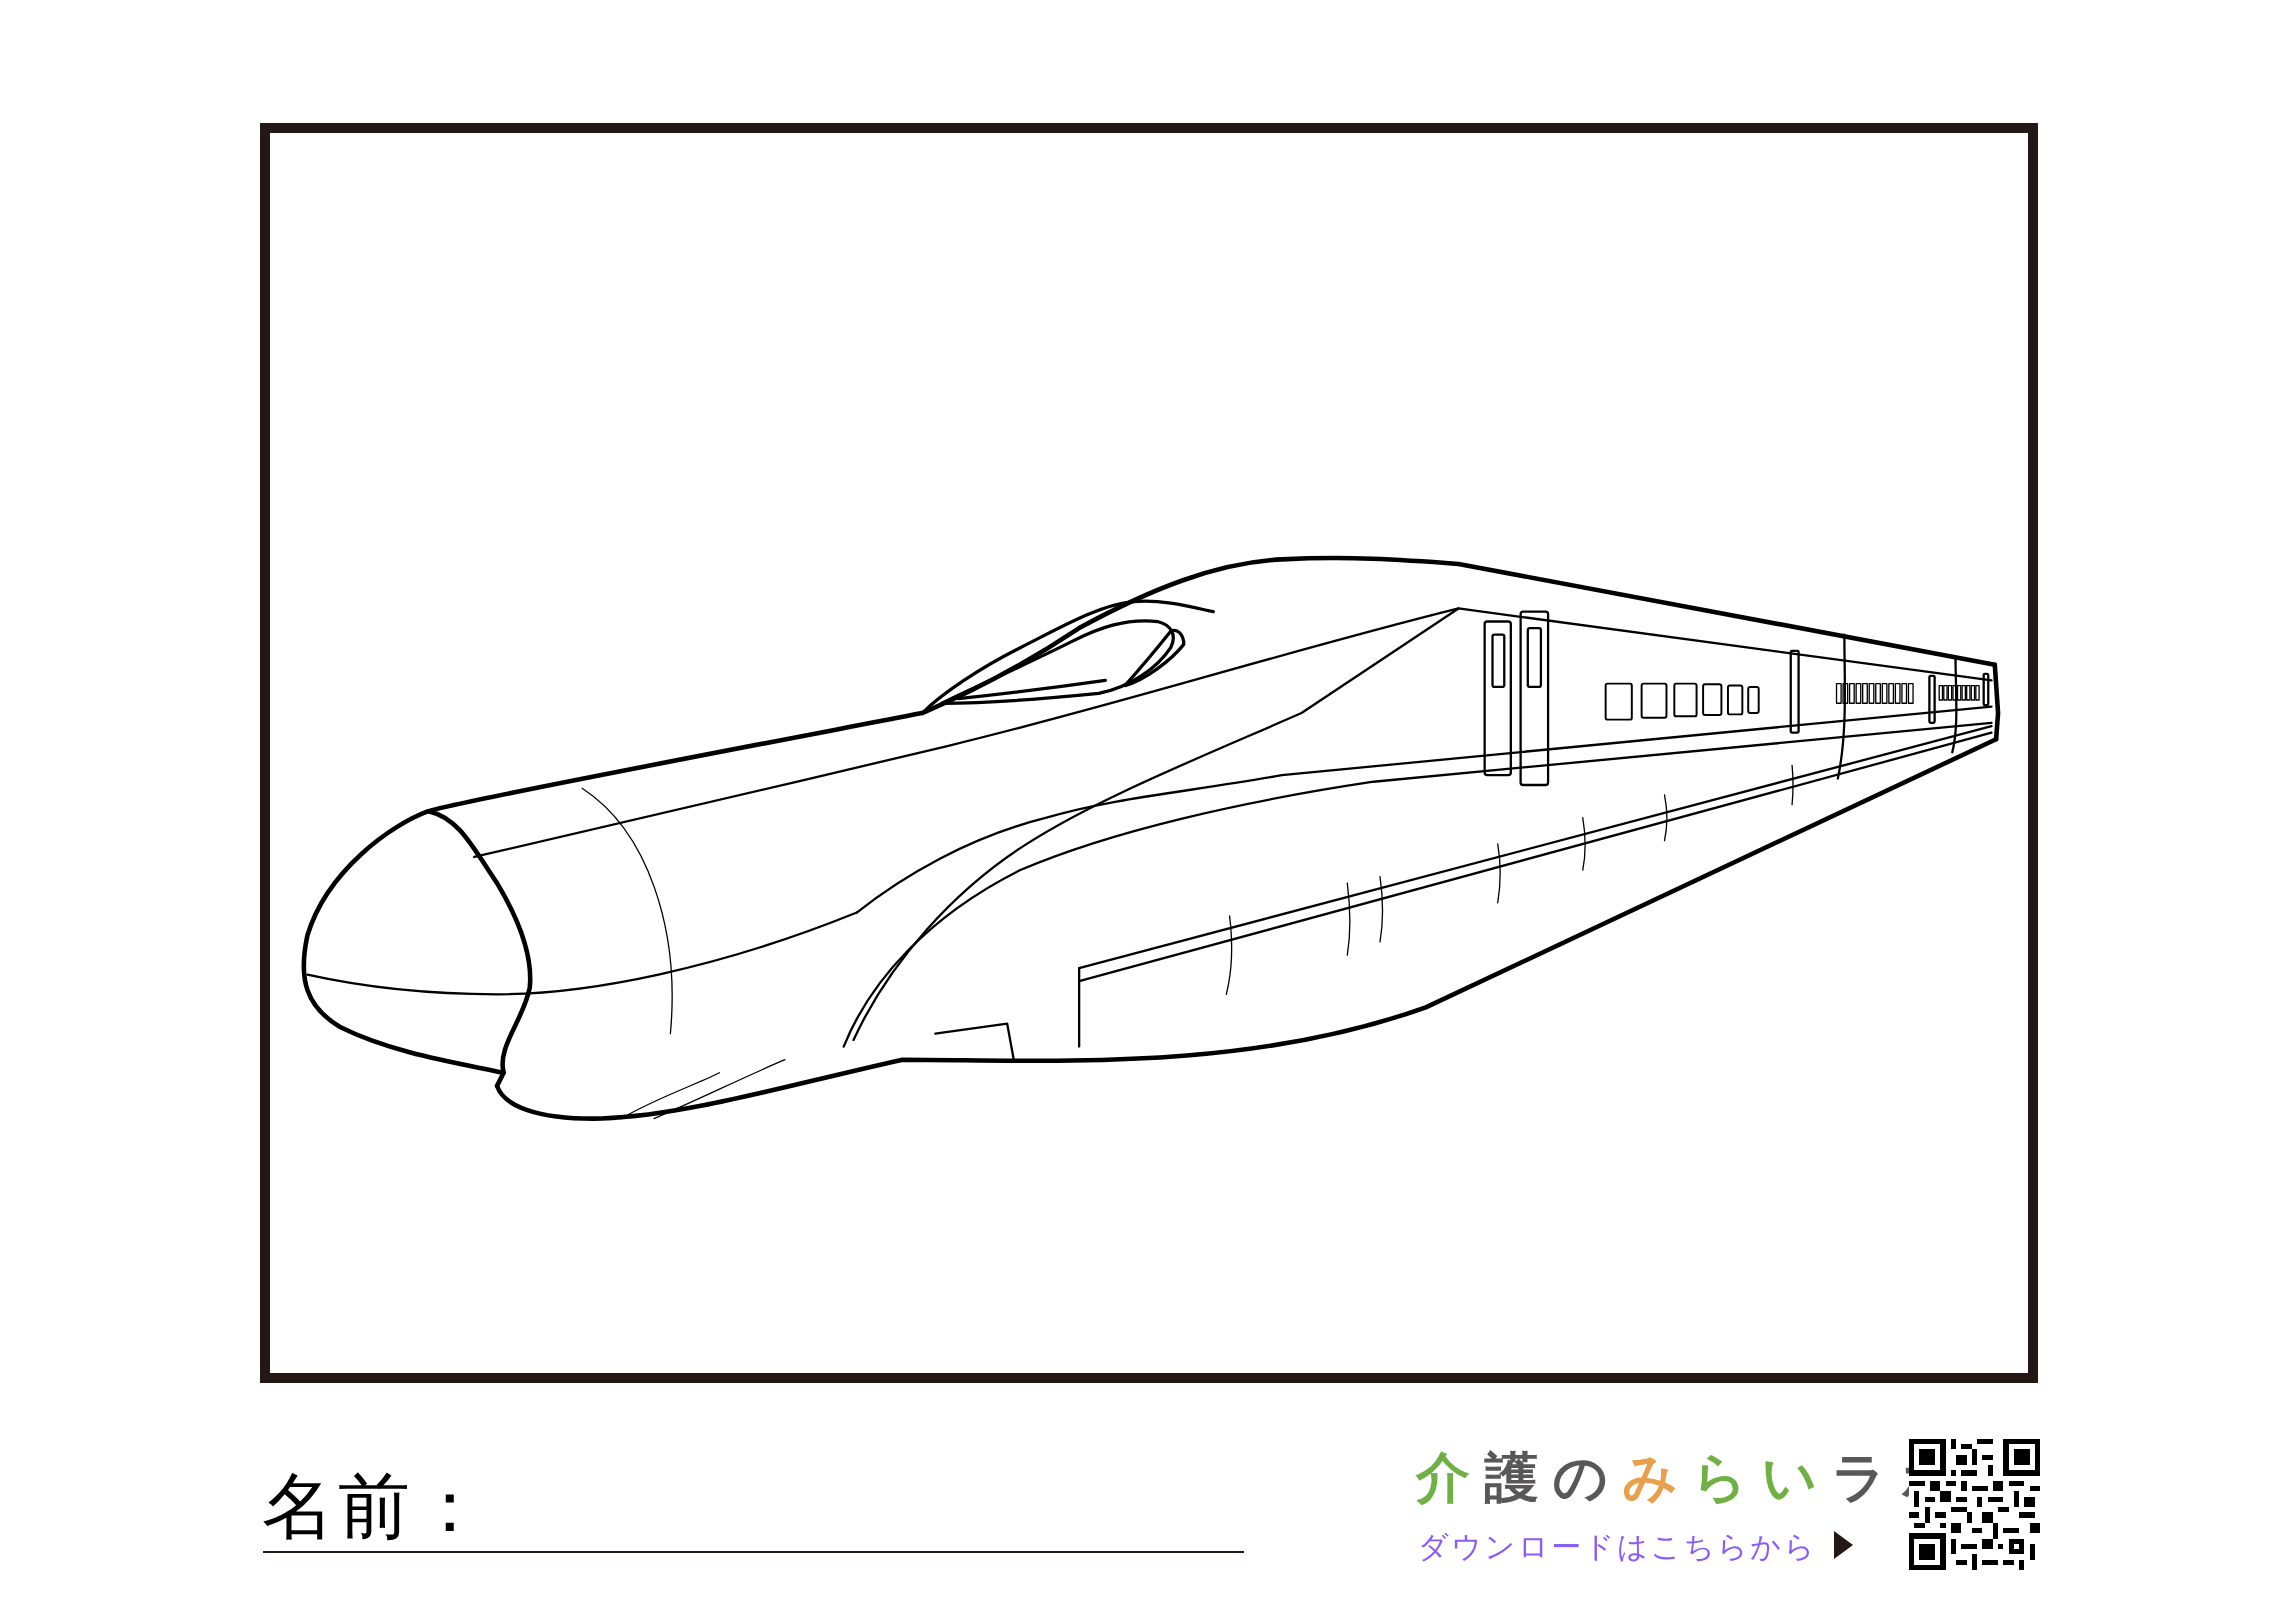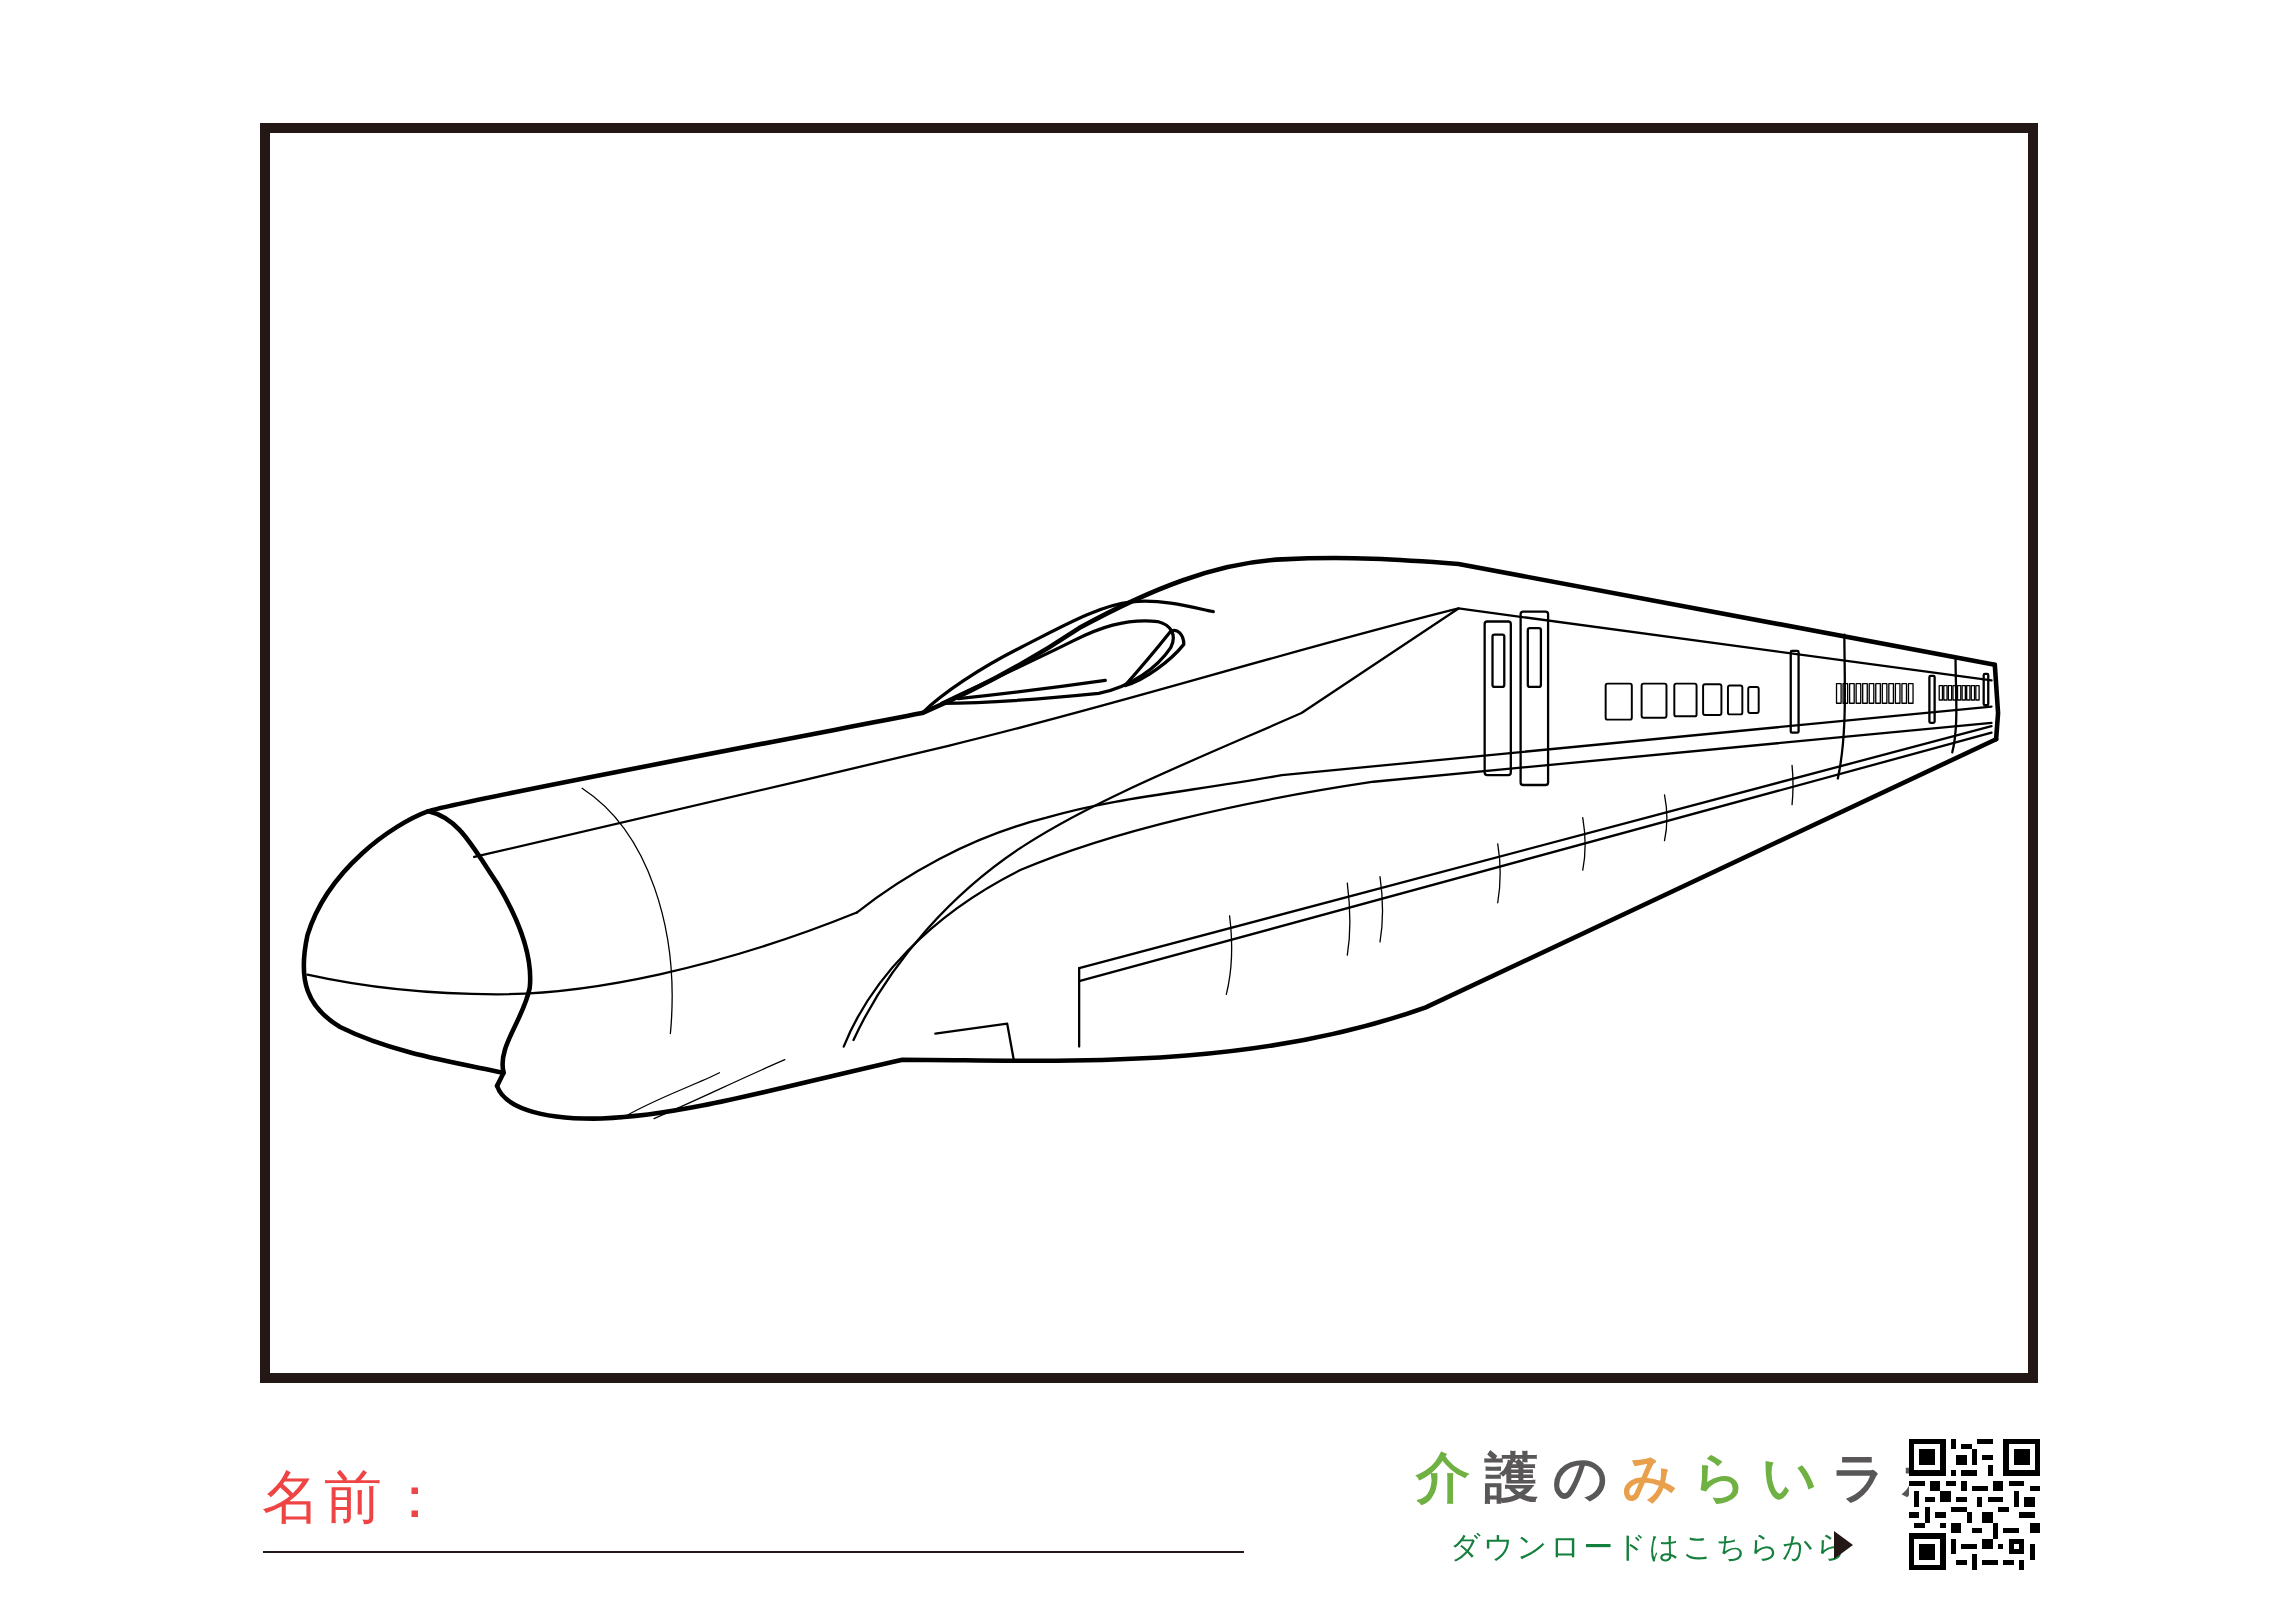--- a/index.html
+++ b/index.html
@@ -1,24 +1,24 @@
 <!DOCTYPE html>
 <html style="font-size:10.5px"><head>
 <meta charset="utf-8">
 <style>
   html, body { margin:0; padding:0; background:#ffffff; }
   body { width:2295px; height:1623px; position:relative; overflow:hidden; font-family:"DejaVu Sans", sans-serif; }
   .frame { position:absolute; left:260px; top:123px; width:1758px; height:1240px; border:10.5px solid #231815; }
   .train { position:absolute; left:0; top:0; width:2295px; height:1623px; }
-  .name-label { position:absolute; left:262px; top:1459px; font-size:58px; color:#ef4444; letter-spacing:3.9px; font-family:"DejaVu Sans", sans-serif; }
+  .name-label { position:absolute; left:262px; top:1459px; font-size:72px; color:#000000; letter-spacing:3.9px; font-family:"DejaVu Sans", sans-serif; }
   .name-line { position:absolute; left:263px; top:1551px; width:981px; height:2px; background:#231815; }
   .logo { position:absolute; left:1416px; top:1442px; font-size:54px; font-weight:bold; color:#595757; letter-spacing:14.4px; white-space:nowrap; }
   .logo .g { color:#6fb142; }
   .logo .o { color:#e8a04c; }
-  .download { position:absolute; left:1418px; top:1527px; font-size:30px; color:#15803d; letter-spacing:2.6px; white-space:nowrap;margin-left:32px; }
+  .download { position:absolute; left:1418px; top:1527px; font-size:30px; color:#8b5cf6; letter-spacing:2.6px; white-space:nowrap; }
   .arrow { position:absolute; left:1834px; top:1531px; width:0; height:0; border-top:14.4px solid transparent; border-bottom:14.4px solid transparent; border-left:19.6px solid #231815; }
   .qr { position:absolute; left:1909px; top:1439px; width:131px; height:131px; }
 </style>
 </head>
 <body>
 
 <div class="frame"></div>
 
 <svg class="train" viewBox="0 0 3509 2481" xmlns="http://www.w3.org/2000/svg" fill="none" stroke="#000" stroke-linecap="round" stroke-linejoin="round">
 

